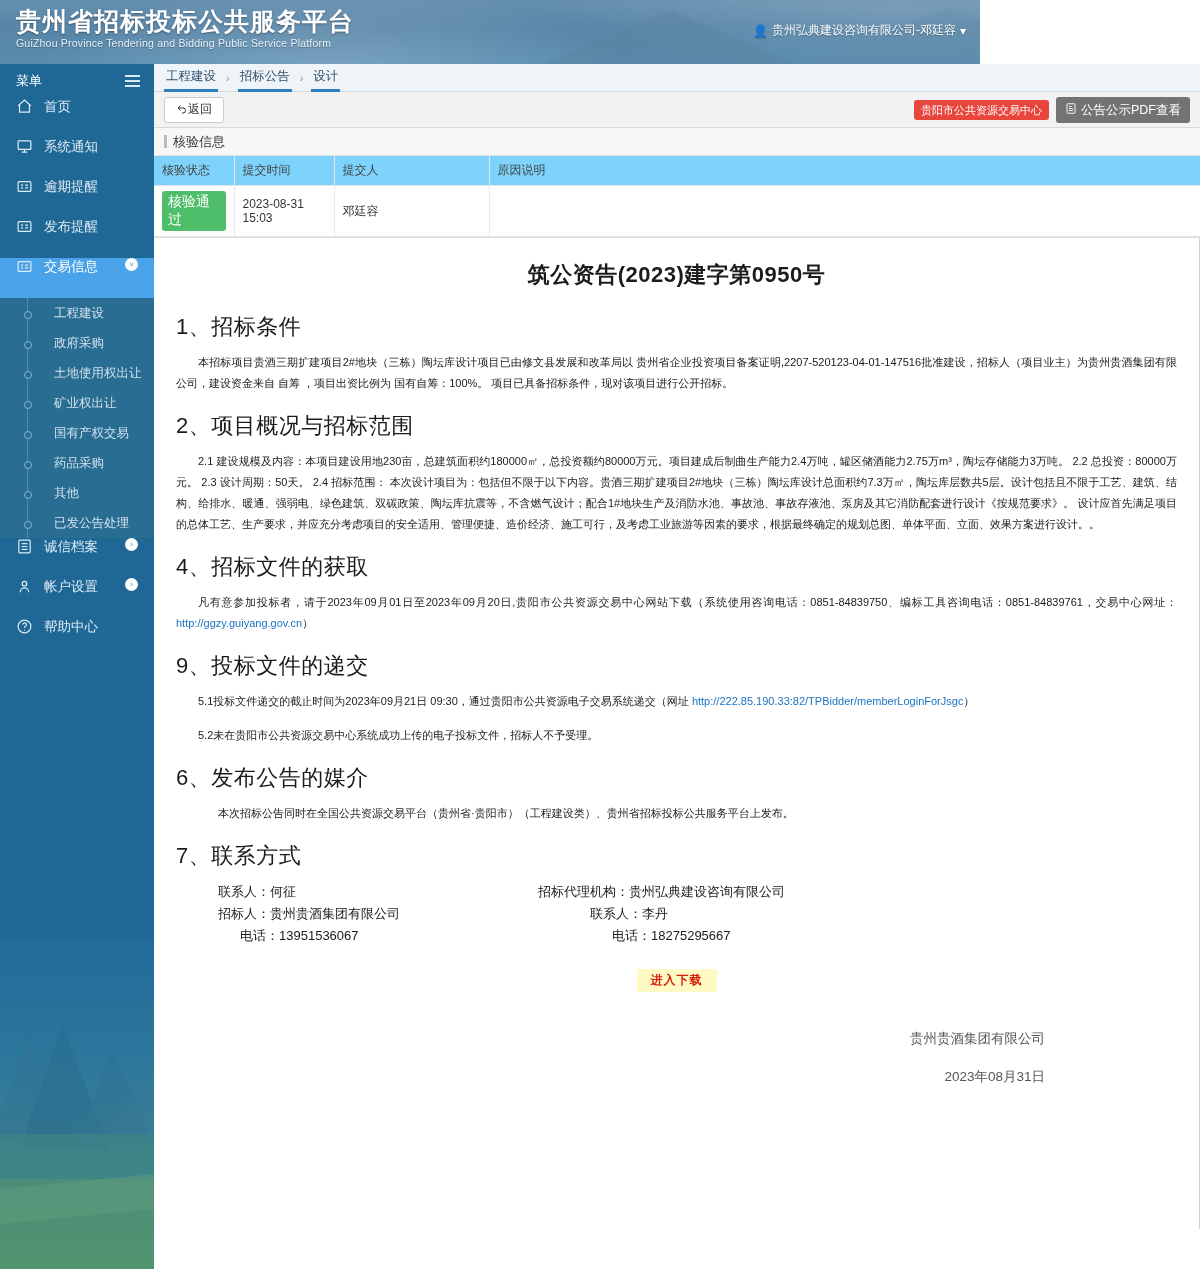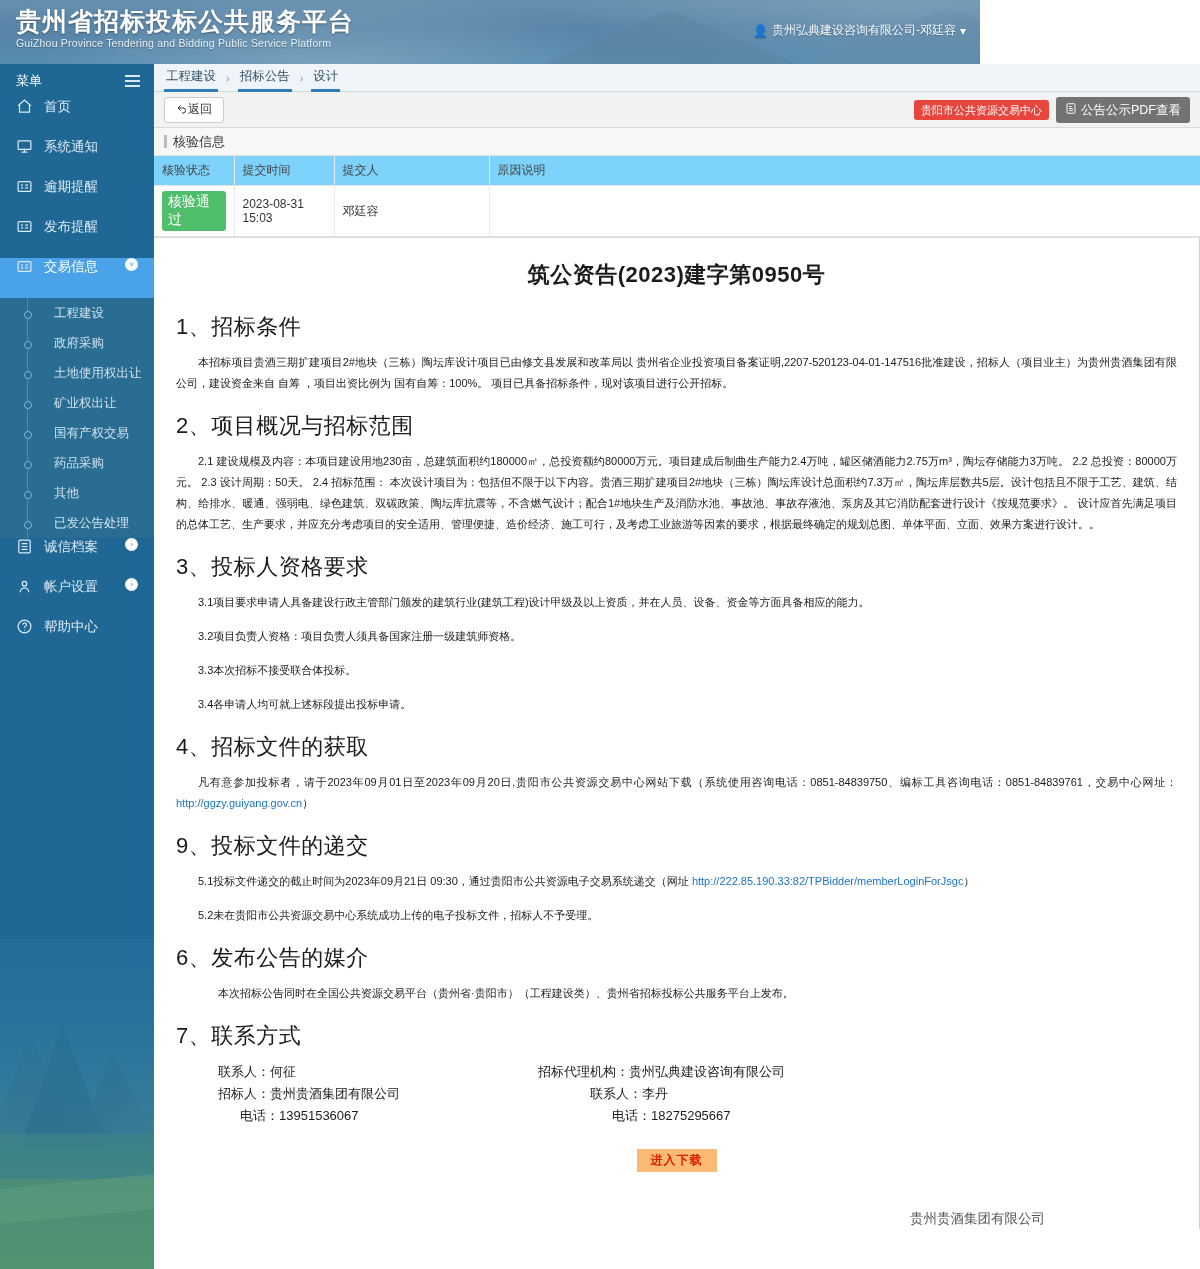--- a/index.html
+++ b/index.html
@@ -198,21 +198,21 @@
   #contact-grid {
     display:grid; grid-template-columns: 320px 1fr; font-size:13px; line-height:22px;
     padding-left:42px; margin-top:2px;
   }
   #contact-grid .col2 { padding-left:0; }
   .ct-line { white-space:nowrap; }
   .ct-ind { padding-left:22px; }
 
   #download-row { text-align:center; margin-top:22px; }
   #download-btn {
-    display:inline-block; background:#fdba74; color:#d81e06; font-size:12px;
+    display:inline-block; background:#fef9c3; color:#d81e06; font-size:12px;
     padding:3px 14px; cursor:pointer; font-weight:bold; letter-spacing:1px;
   }
   #signature {
     text-align:right; padding-right:132px; margin-top:28px;
     font-size:13.5px; color:#555555; line-height:38px;
   }
 </style>
 </head>
 <body>
 
@@ -449,27 +449,20 @@
     <div class="blk">
       <div class="sec-h">1、招标条件</div>
       <p class="para indent">本招标项目贵酒三期扩建项目2#地块（三栋）陶坛库设计项目已由修文县发展和改革局以 贵州省企业投资项目备案证明,2207-520123-04-01-147516批准建设，招标人（项目业主）为贵州贵酒集团有限公司，建设资金来自 自筹 ，项目出资比例为 国有自筹：100%。 项目已具备招标条件，现对该项目进行公开招标。</p>
     </div>
 
     <div class="blk">
       <div class="sec-h">2、项目概况与招标范围</div>
       <p class="para indent">2.1 建设规模及内容：本项目建设用地230亩，总建筑面积约180000㎡，总投资额约80000万元。项目建成后制曲生产能力2.4万吨，罐区储酒能力2.75万m³，陶坛存储能力3万吨。 2.2 总投资：80000万元。 2.3 设计周期：50天。 2.4 招标范围： 本次设计项目为：包括但不限于以下内容。贵酒三期扩建项目2#地块（三栋）陶坛库设计总面积约7.3万㎡，陶坛库层数共5层。设计包括且不限于工艺、建筑、结构、给排水、暖通、强弱电、绿色建筑、双碳政策、陶坛库抗震等，不含燃气设计；配合1#地块生产及消防水池、事故池、事故存液池、泵房及其它消防配套进行设计《按规范要求》。 设计应首先满足项目的总体工艺、生产要求，并应充分考虑项目的安全适用、管理便捷、造价经济、施工可行，及考虑工业旅游等因素的要求，根据最终确定的规划总图、单体平面、立面、效果方案进行设计。。</p>
     </div>
 
-    <div class="blk">
-      <div class="sec-h">3、投标人资格要求</div>
-      <p class="para indent">3.1项目要求申请人具备建设行政主管部门颁发的建筑行业(建筑工程)设计甲级及以上资质，并在人员、设备、资金等方面具备相应的能力。</p>
-      <p class="para indent">3.2项目负责人资格：项目负责人须具备国家注册一级建筑师资格。</p>
-      <p class="para indent">3.3本次招标不接受联合体投标。</p>
-      <p class="para indent">3.4各申请人均可就上述标段提出投标申请。</p>
-    </div>
 
     <div class="blk">
       <div class="sec-h">4、招标文件的获取</div>
       <p class="para indent"><span>凡有意参加投标者，请于2023年09月01日至2023年09月20日,贵阳市公共资源交易中心网站下载（系统使用咨询电话：0851-84839750、编标工具咨询电话：0851-84839761，交易中心网址：</span><a class="lnk" href="#">http://ggzy.guiyang.gov.cn</a><span>）</span></p>
     </div>
 
     <div class="blk">
       <div class="sec-h">9、投标文件的递交</div>
       <p class="para indent"><span>5.1投标文件递交的截止时间为2023年09月21日 09:30，通过贵阳市公共资源电子交易系统递交（网址</span> <a class="lnk" href="#">http://222.85.190.33:82/TPBidder/memberLoginForJsgc</a><span>）</span></p>
       <p class="para indent">5.2未在贵阳市公共资源交易中心系统成功上传的电子投标文件，招标人不予受理。</p>

